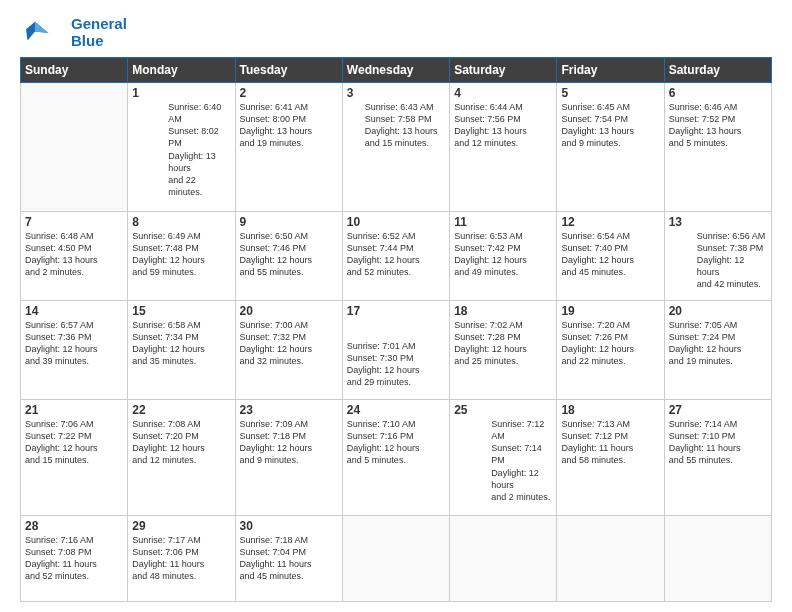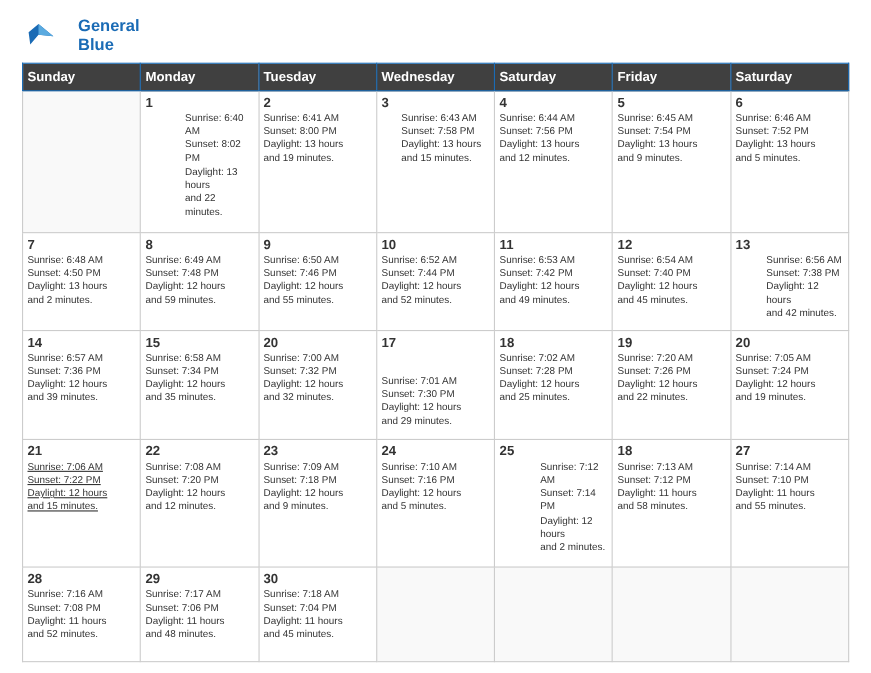--- a/index.html
+++ b/index.html
@@ -266,21 +266,21 @@
             <span class="day-number">20</span>
             <div class="day-info" style="white-space: pre-line;">Sunrise: 7:05 AM
 Sunset: 7:24 PM
 Daylight: 12 hours
 and 19 minutes.</div>
           </td>
         </tr>
         <tr>
           <td>
             <span class="day-number">21</span>
-            <div class="day-info" style="white-space: pre-line; text-decoration: underline;">Sunrise: 7:06 AM
+            <div class="day-info" style="white-space: pre-line;">Sunrise: 7:06 AM
 Sunset: 7:22 PM
 Daylight: 12 hours
 and 15 minutes.</div>
           </td>
           <td>
             <span class="day-number">22</span>
             <div class="day-info" style="white-space: pre-line;">Sunrise: 7:08 AM
 Sunset: 7:20 PM
 Daylight: 12 hours
 and 12 minutes.</div>

